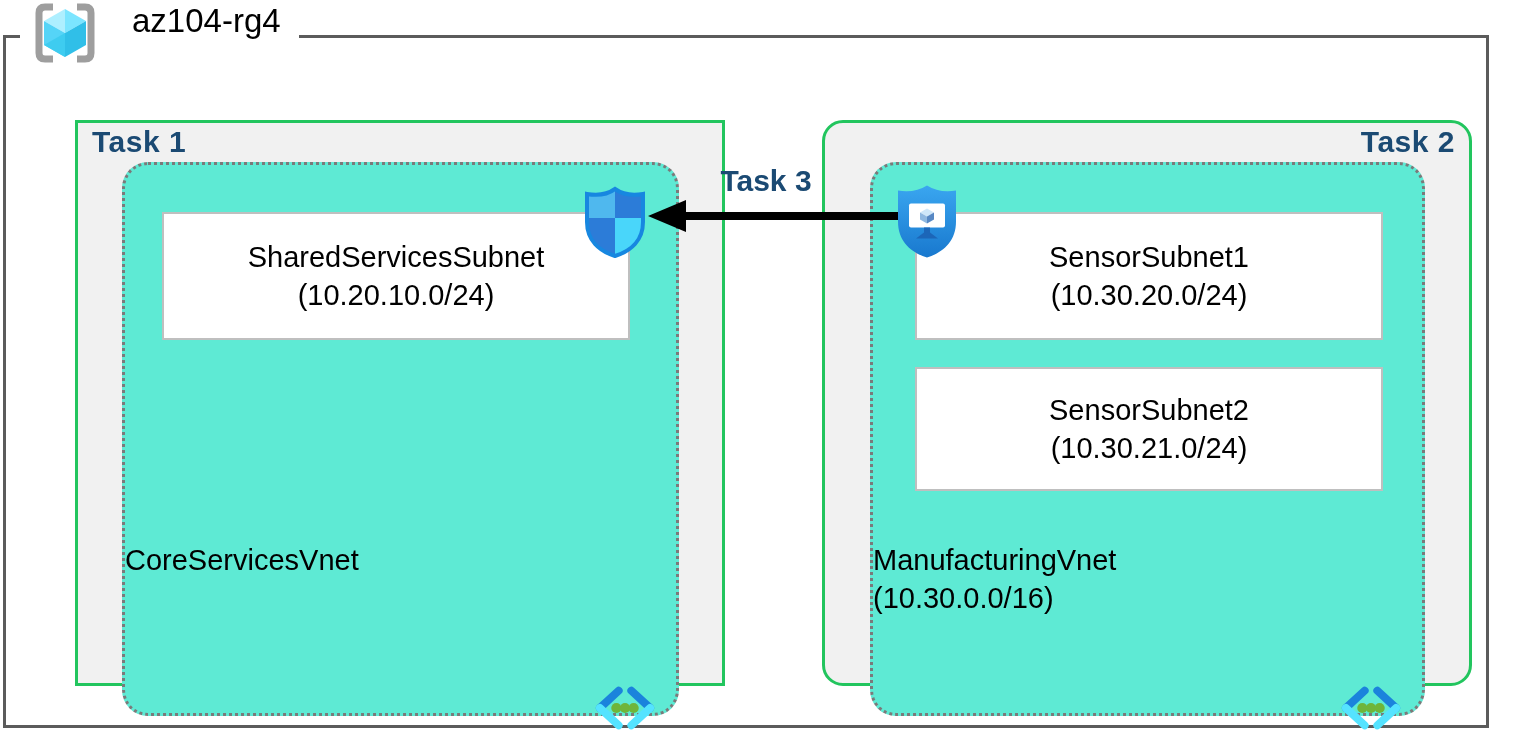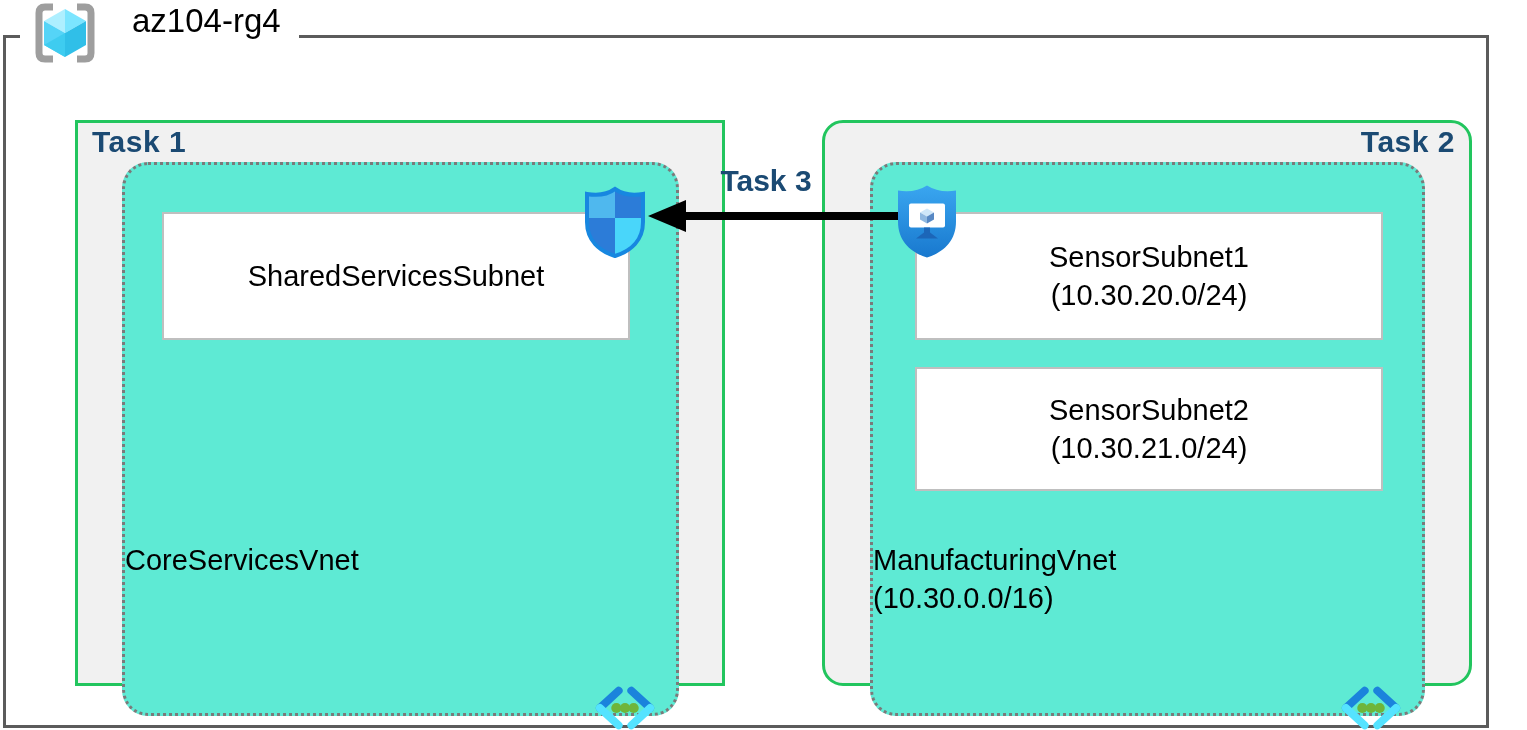--- a/index.html
+++ b/index.html
@@ -82,20 +82,21 @@
       <polygon points="33,31 12,43 33,55" fill="#3ECCF0"></polygon>
     </svg>
     <span class="rg-name">az104-rg4</span>
   </div>
 
   <div class="task-box left">
     <div class="task-label tl">Task 1</div>
     <div class="vnet-box">
       <div class="subnet s1">
         <div>SharedServicesSubnet</div>
+        <div>(10.20.10.0/24)</div>
       </div>
       <div class="vnet-name">
         <div>CoreServicesVnet</div>
       </div>
       <svg class="vnet-icon" viewBox="0 0 84 56">
         <line x1="34" y1="6" x2="10" y2="28" stroke="#1B83DC" stroke-width="10" stroke-linecap="round"></line>
         <line x1="10" y1="28" x2="34" y2="50" stroke="#55E3FF" stroke-width="10" stroke-linecap="round"></line>
         <line x1="50" y1="6" x2="74" y2="28" stroke="#1B83DC" stroke-width="10" stroke-linecap="round"></line>
         <line x1="74" y1="28" x2="50" y2="50" stroke="#55E3FF" stroke-width="10" stroke-linecap="round"></line>
         <circle cx="31" cy="28" r="6.5" fill="#6FB53A"></circle>

